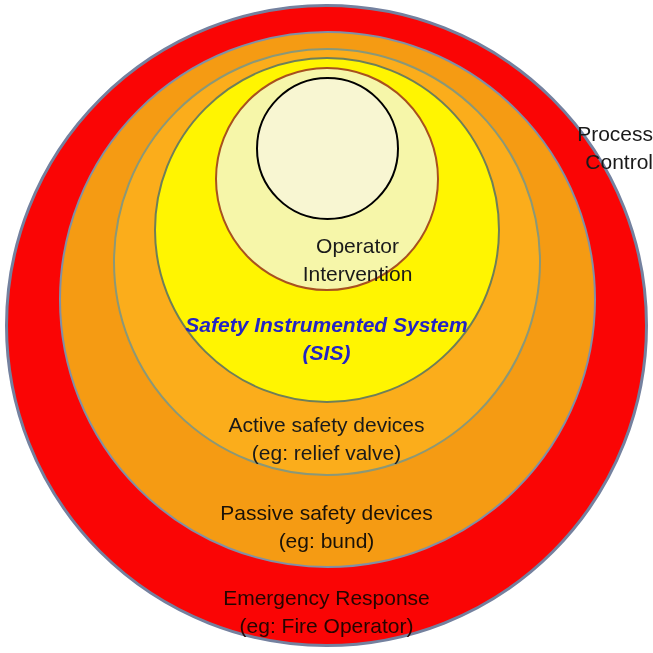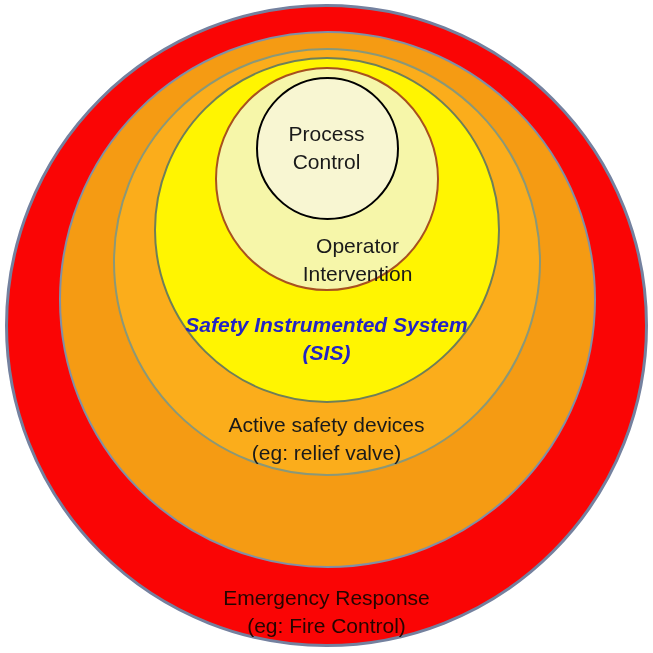--- a/index.html
+++ b/index.html
@@ -45,24 +45,26 @@
 
 <div class="stage">
 
   <div class="circle c-emergency" style="background-color: rgb(250, 5, 5); border-color: rgb(116, 129, 159);"></div>
   <div class="circle c-passive" style="background-color: rgb(245, 155, 19); border-color: rgb(128, 144, 166);"></div>
   <div class="circle c-active" style="background-color: rgb(251, 173, 27); border-color: rgb(138, 152, 120);"></div>
   <div class="circle c-sis" style="background-color: rgb(255, 245, 1); border-color: rgb(110, 127, 88);"></div>
   <div class="circle c-operator" style="background-color: rgb(246, 246, 169); border-color: rgb(168, 81, 31);"></div>
   <div class="circle c-process" style="background-color: rgb(248, 246, 210); border-color: rgb(0, 0, 0);"></div>
 
-  <div class="label l-process" style="color: rgb(26, 26, 26);">Process
+  <div class="label l-process" style="color: rgb(26, 26, 26); text-align: right;">Process
 Control</div>
   <div class="label l-operator" style="color: rgb(26, 26, 26);">Operator
 Intervention</div>
   <div class="label l-sis" style="color: rgb(36, 36, 196); font-weight: bold; font-style: italic;">Safety Instrumented System
 (SIS)</div>
   <div class="label l-active" style="color: rgb(26, 26, 26);">Active safety devices
 (eg: relief valve)</div>
+  <div class="label l-passive" style="color: rgb(26, 18, 8);">Passive safety devices
+(eg: bund)</div>
   <div class="label l-emergency" style="color: rgb(37, 5, 0);">Emergency Response
-(eg: Fire Control)</div>
+(eg: Fire Operator)</div>
 
 </div>
 
 </body></html>

